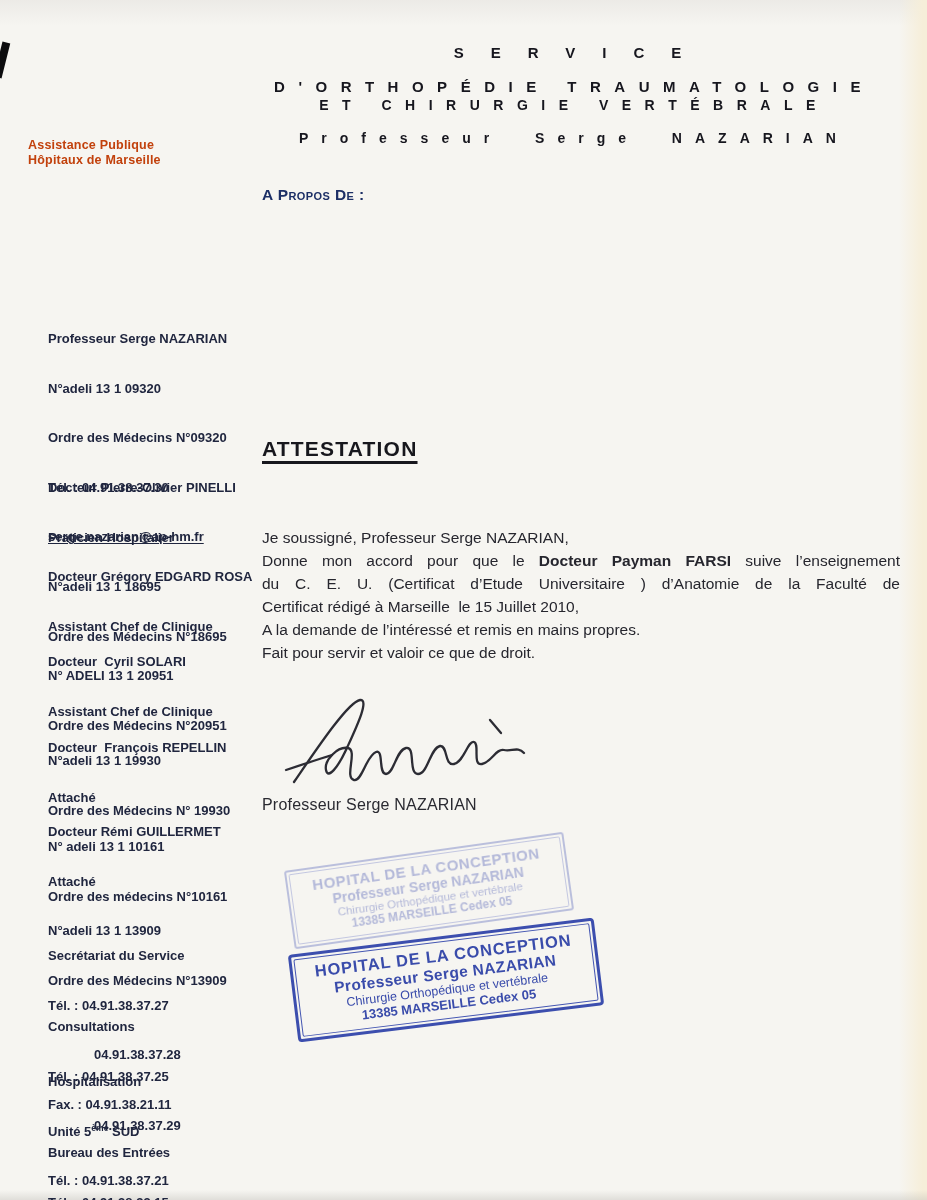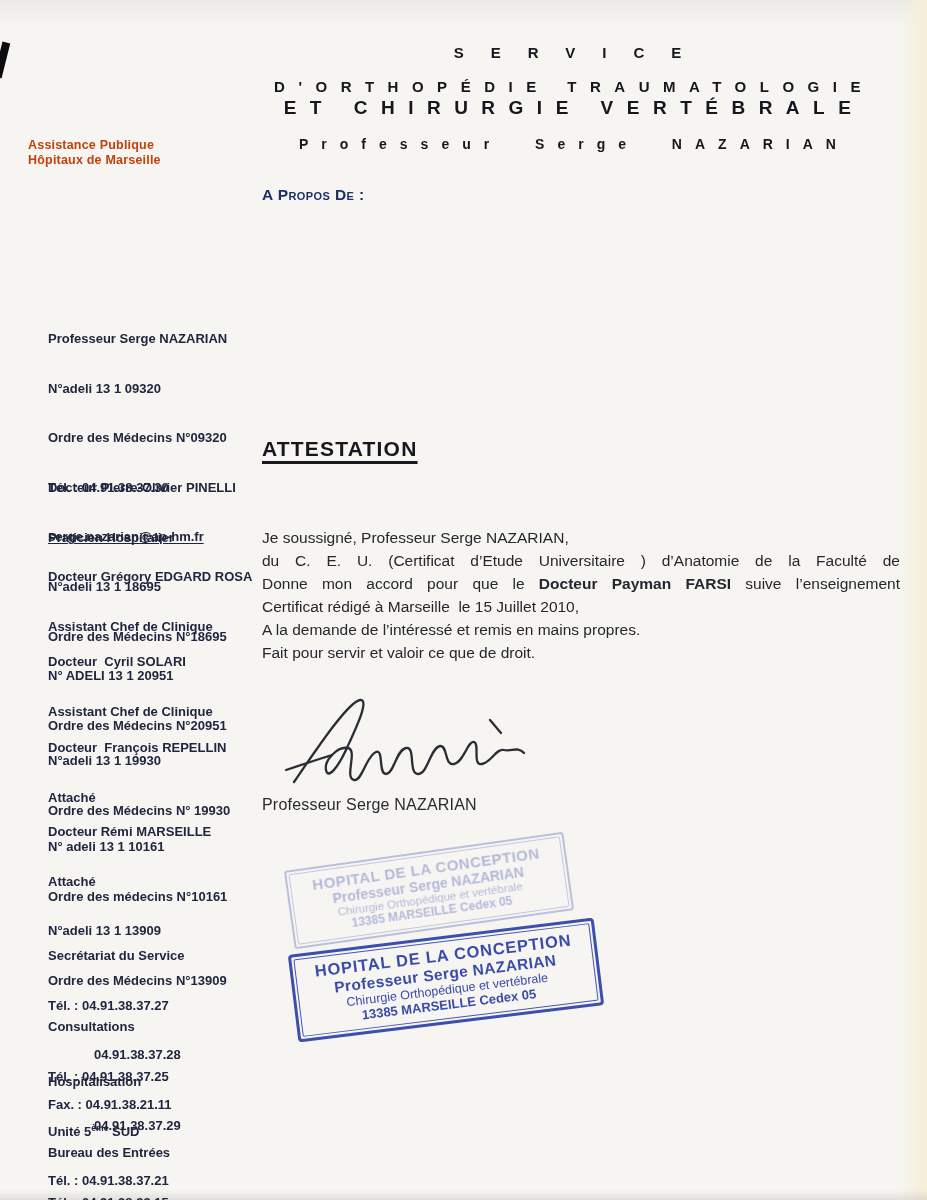--- a/index.html
+++ b/index.html
@@ -42,21 +42,21 @@
     font-weight:bold;font-size:12.5px;line-height:14.5px;
     color:#c2410c;letter-spacing:.2px;
   }
   
   .header-titles{
     position:absolute;left:230px;top:44px;width:675px;
     text-align:center;color:#16161e;font-weight:bold;
   }
   .h-line1{font-size:15px;letter-spacing:27px;padding-left:27px;}
   .h-line2{font-size:15px;letter-spacing:13.5px;padding-left:13px;margin-top:17px;white-space:nowrap;}
-  .h-line3{font-size:19px;letter-spacing:13.5px;padding-left:13px;margin-top:2px;}
+  .h-line3{font-size:14px;letter-spacing:13.5px;padding-left:13px;margin-top:2px;}
   .h-prof{font-size:14px;letter-spacing:13px;word-spacing:16px;padding-left:13px;margin-top:17px;}
   
   .about-label{
     position:absolute;left:262px;top:186px;
     font-variant:small-caps;font-weight:bold;font-size:15.5px;
     color:#1c2f66;letter-spacing:.4px;
   }
   .recipient{
     position:absolute;left:460px;top:185px;width:420px;
     font-variant:small-caps;font-weight:bold;font-size:15.5px;
@@ -172,21 +172,21 @@
   </div>
 
   <div class="sb" style="top:707px">
     <div>Docteur  François REPELLIN</div>
     <div>Attaché</div>
     <div>N° adeli 13 1 10161</div>
     <div>Ordre des médecins N°10161</div>
   </div>
 
   <div class="sb" style="top:791px">
-    <div>Docteur Rémi MARSEILLE</div>
+    <div>Docteur Rémi GUILLERMET</div>
     <div>Attaché</div>
     <div>N°adeli 13 1 13909</div>
     <div>Ordre des Médecins N°13909</div>
   </div>
 
   <div class="sb" style="top:915px">
     <div>Secrétariat du Service</div>
     <div>Tél. : 04.91.38.37.27</div>
     <div class="indent">04.91.38.37.28</div>
     <div>Fax. : 04.91.38.21.11</div>
@@ -206,22 +206,22 @@
 
   <div class="sb" style="top:1112px">
     <div>Bureau des Entrées</div>
     <div>Tél. : 04.91.38.33.15.</div>
   </div>
 
   <div class="attestation">ATTESTATION</div>
 
   <div class="bodytext">
     <div class="body-line">Je soussigné, Professeur Serge NAZARIAN,</div>
+    <div class="body-line just"><span>Donne mon accord pour que le </span><span class="b">Docteur Payman FARSI</span><span> suive l’enseignement</span></div>
     <div class="body-line just">du C. E. U. (Certificat d’Etude Universitaire ) d’Anatomie de la Faculté de</div>
-    <div class="body-line just"><span>Donne mon accord pour que le </span><span class="b">Docteur Payman FARSI</span><span> suive l’enseignement</span></div>
     <div class="body-line">Certificat rédigé à Marseille  le 15 Juillet 2010,</div>
     <div class="body-line">A la demande de l’intéressé et remis en mains propres.</div>
     <div class="body-line">Fait pour servir et valoir ce que de droit.</div>
   </div>
 
   <div class="signature">
     <svg width="262" height="108" viewBox="0 0 262 108">
       <g fill="none" stroke="#2c2c34" stroke-width="2.3" stroke-linecap="round" stroke-linejoin="round">
         <path d="M12,92 C34,60 66,12 78,10 C88,9 74,38 64,60 C56,77 46,90 44,80 C42,70 56,56 66,58 C76,60 62,88 72,90 C80,92 84,66 94,62 C102,59 96,84 104,84 C112,84 114,60 124,58 C134,56 126,84 136,84 C146,84 148,58 158,56 C166,55 162,76 172,74 C182,72 186,50 192,52 C198,54 190,76 200,74 C210,72 214,58 222,60 C229,62 236,56 242,63"></path>
         <path d="M208,30 L219,43"></path>

